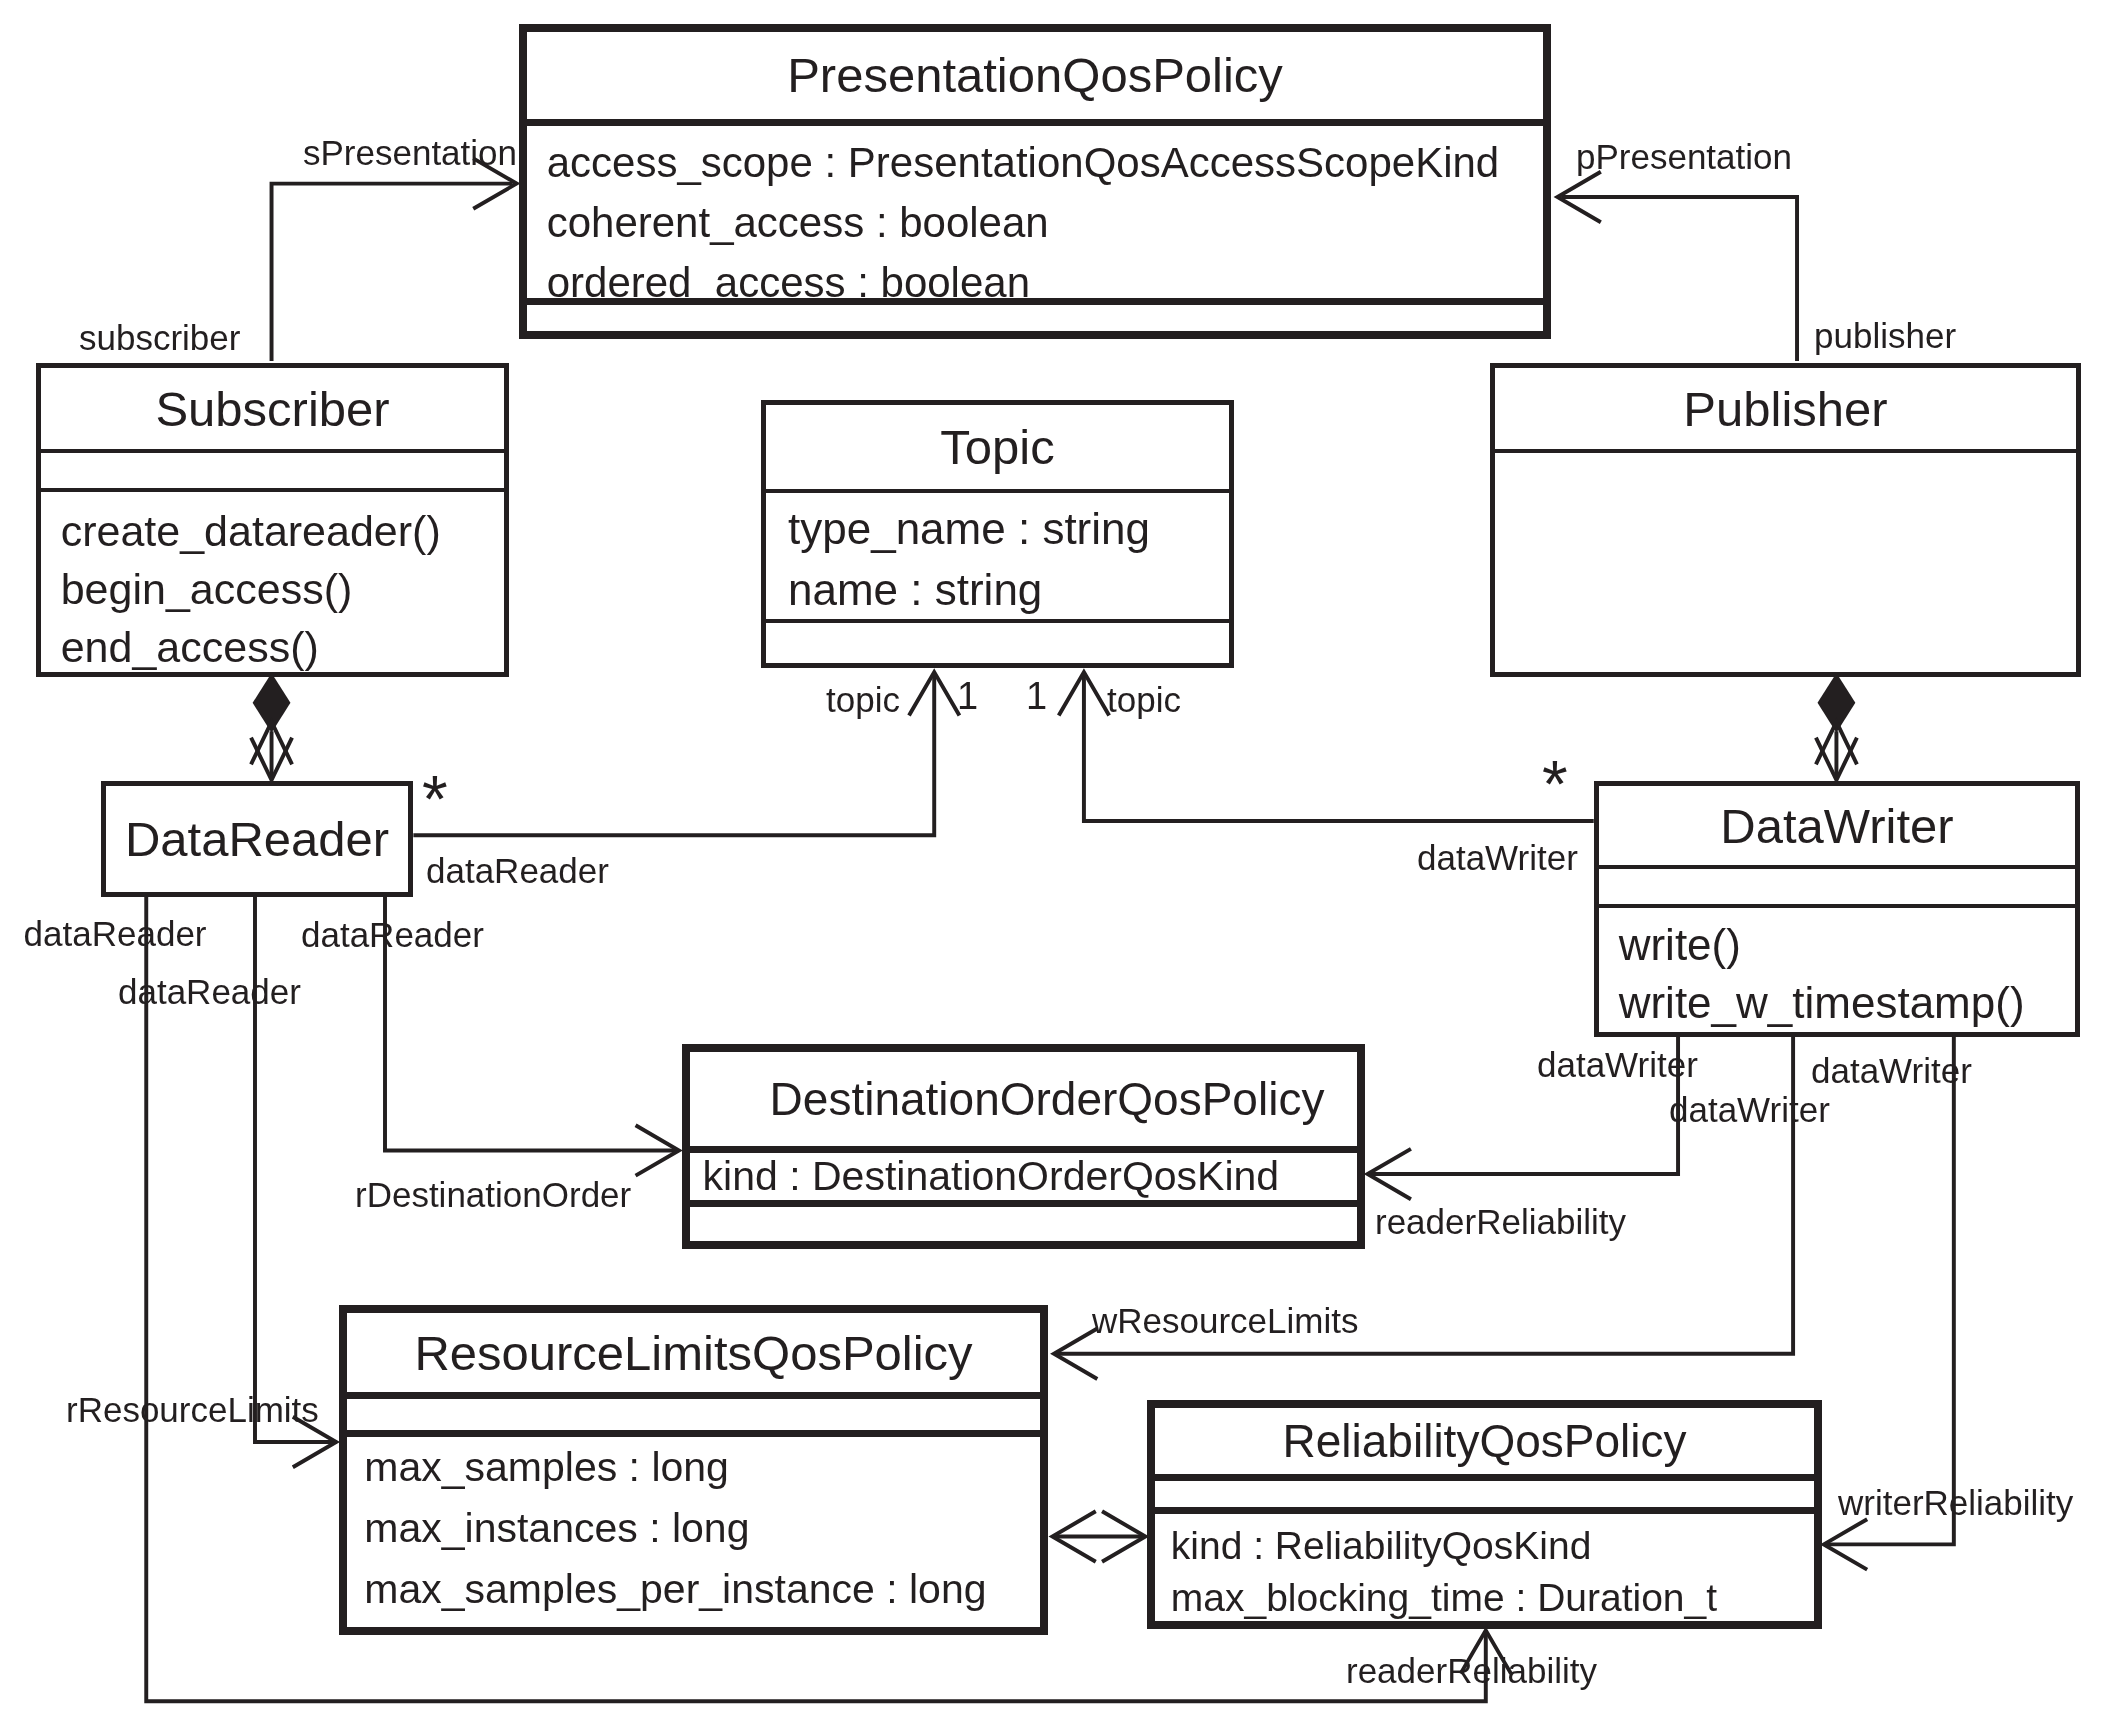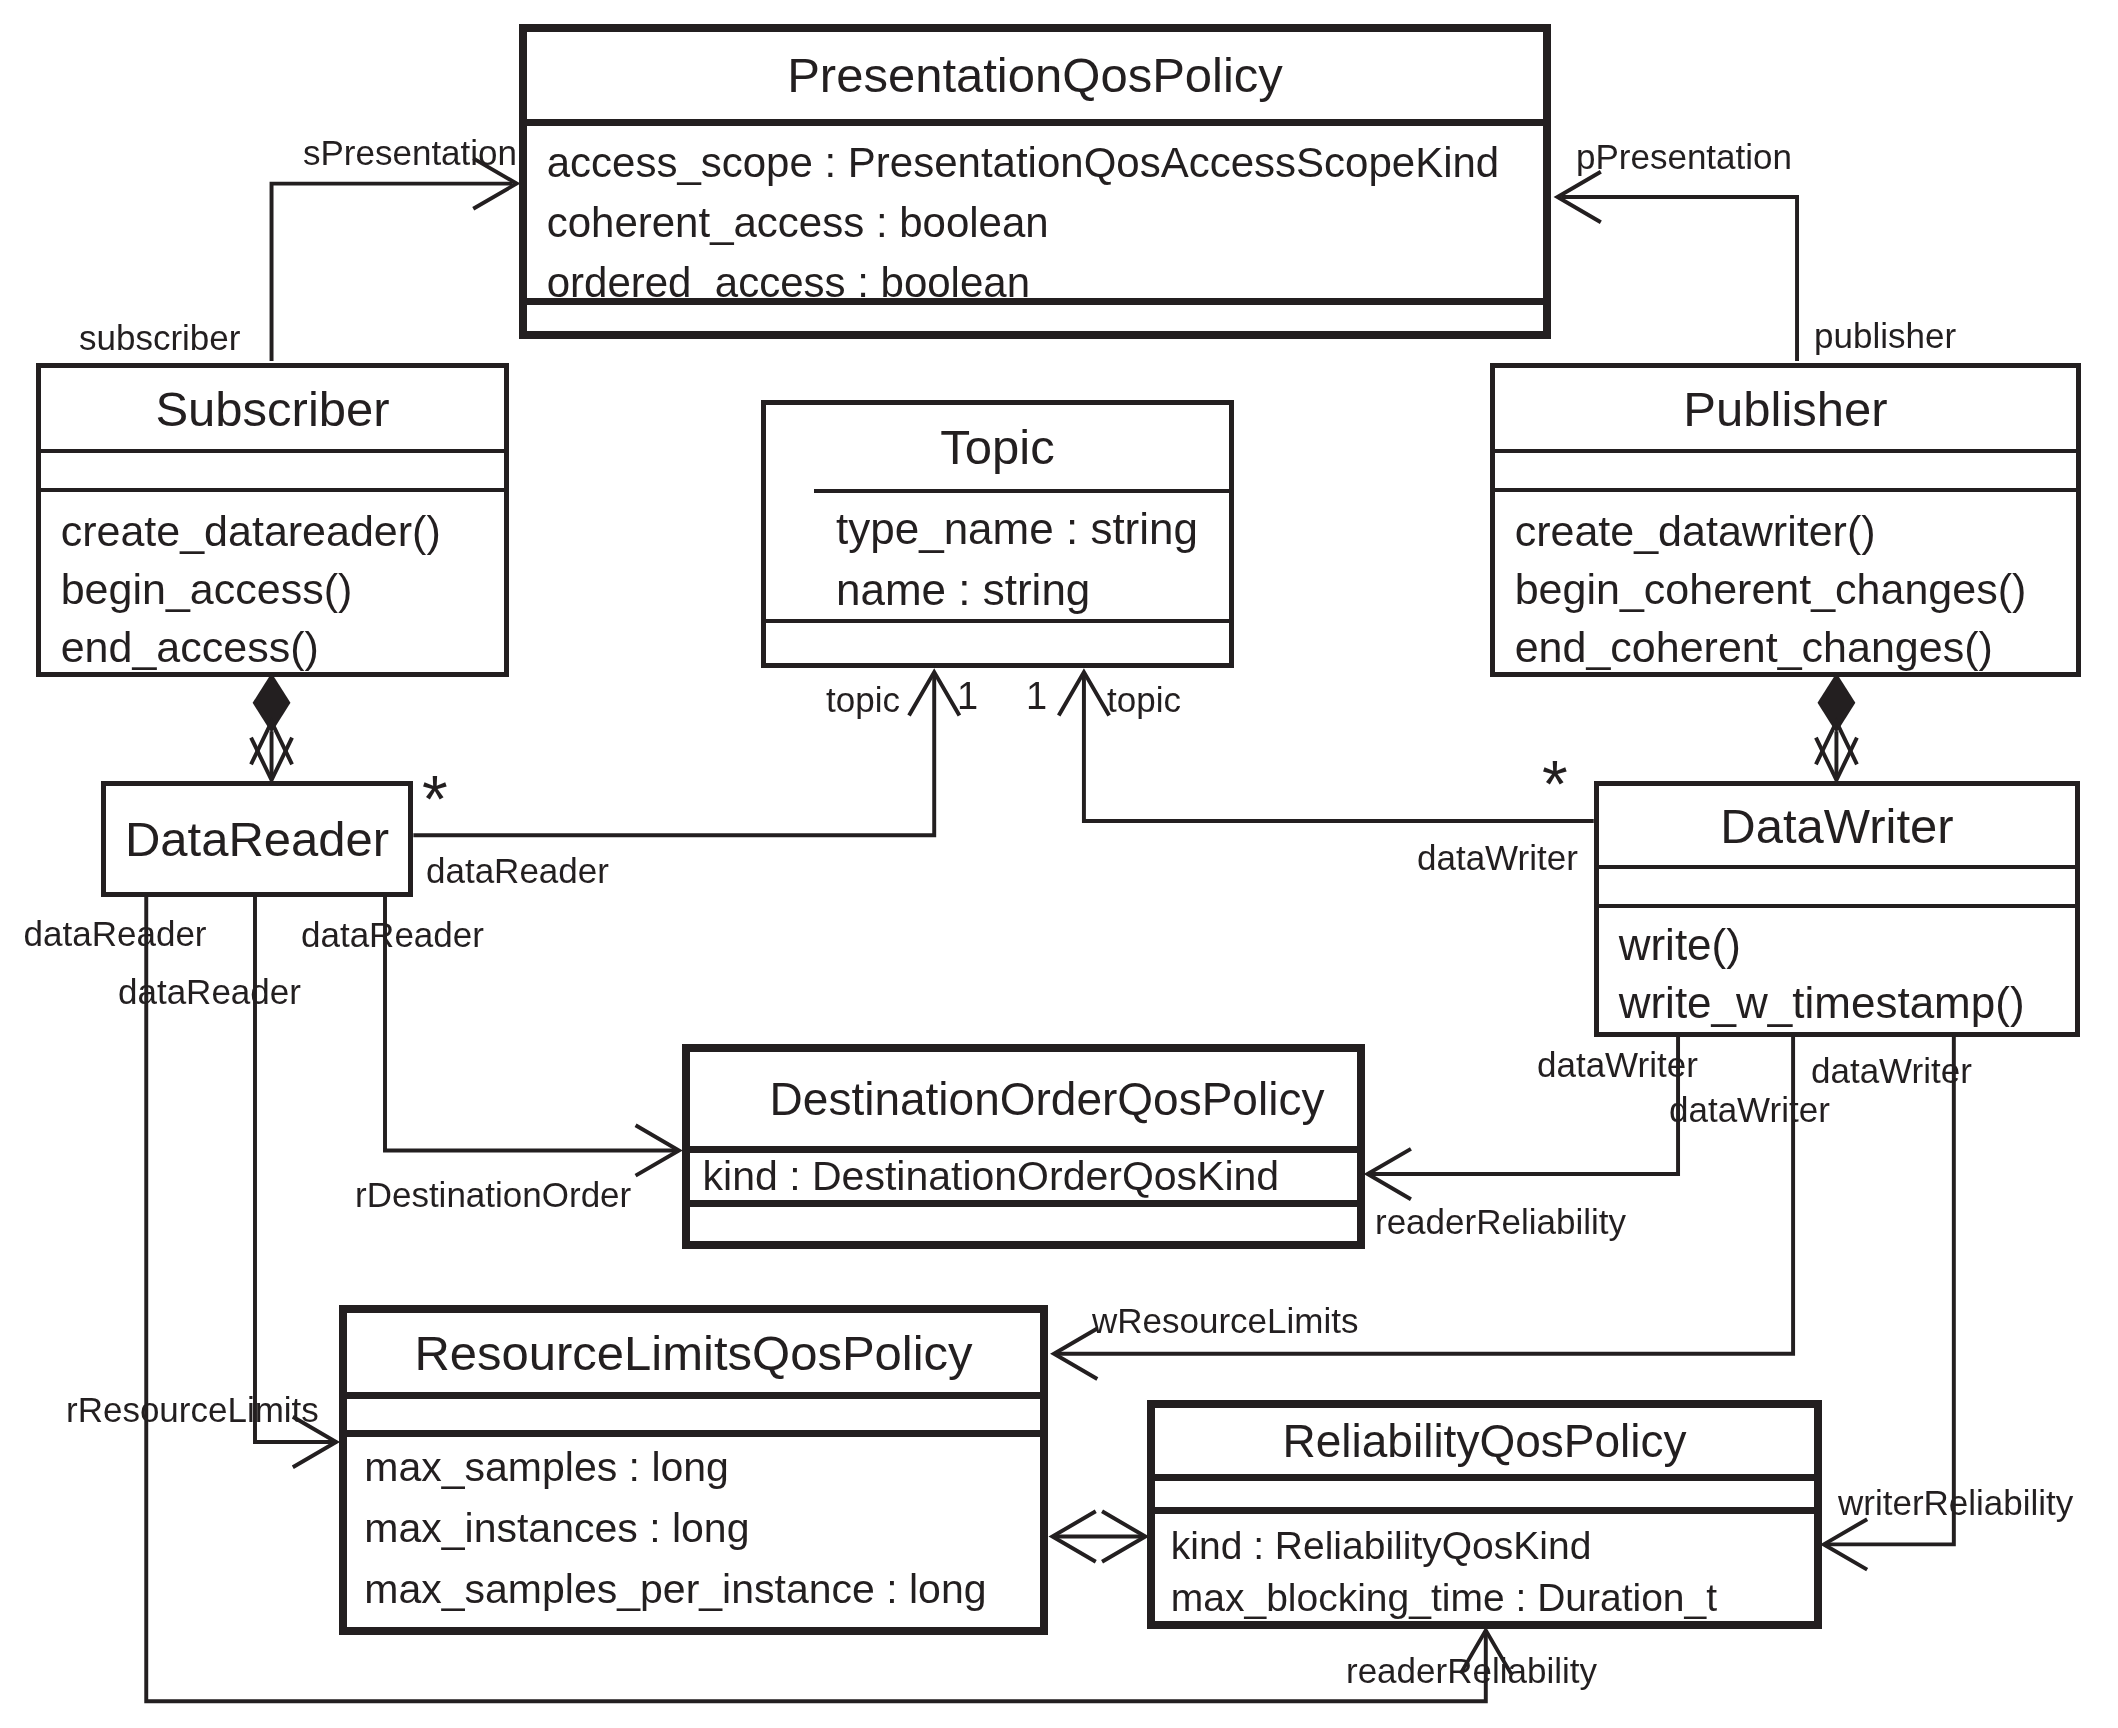--- a/index.html
+++ b/index.html
@@ -92,35 +92,30 @@
     <div class="compartment" style="height:39px;"></div>
     <div class="compartment rows" style="flex:1;font-size:43px;padding-top:9.5px;">
       <div class="row">create_datareader()</div>
       <div class="row">begin_access()</div>
       <div class="row">end_access()</div>
     </div>
   </div>
 
   <div class="uml-class" style="left:761px;top:400px;width:473px;height:268px;">
     <div class="compartment title" style="height:84px;">Topic</div>
-    <div class="compartment rows" style="flex:1;padding-left:22px;margin-left:48px;">
+    <div class="compartment rows" style="flex:1;padding-left:22px;">
       <div class="row" style="line-height:61px;">type_name : string</div>
       <div class="row" style="line-height:61px;">name : string</div>
     </div>
     <div class="compartment" style="height:44px;"></div>
   </div>
 
   <div class="uml-class" style="left:1490px;top:363px;width:591px;height:314px;">
     <div class="compartment title" style="height:81px;">Publisher</div>
     <div class="compartment" style="height:39px;"></div>
-    <div class="compartment rows" style="flex:1;font-size:43px;padding-top:9.5px;">
-      <div class="row">create_datawriter()</div>
-      <div class="row">begin_coherent_changes()</div>
-      <div class="row">end_coherent_changes()</div>
-    </div>
   </div>
 
   <div class="uml-class" style="left:101px;top:781px;width:312px;height:116px;">
     <div class="compartment title" style="flex:1;">DataReader</div>
   </div>
 
   <div class="uml-class" style="left:1594px;top:781px;width:486px;height:256px;">
     <div class="compartment title" style="height:79px;">DataWriter</div>
     <div class="compartment" style="height:39px;"></div>
     <div class="compartment rows" style="flex:1;padding-top:7.9px;">

